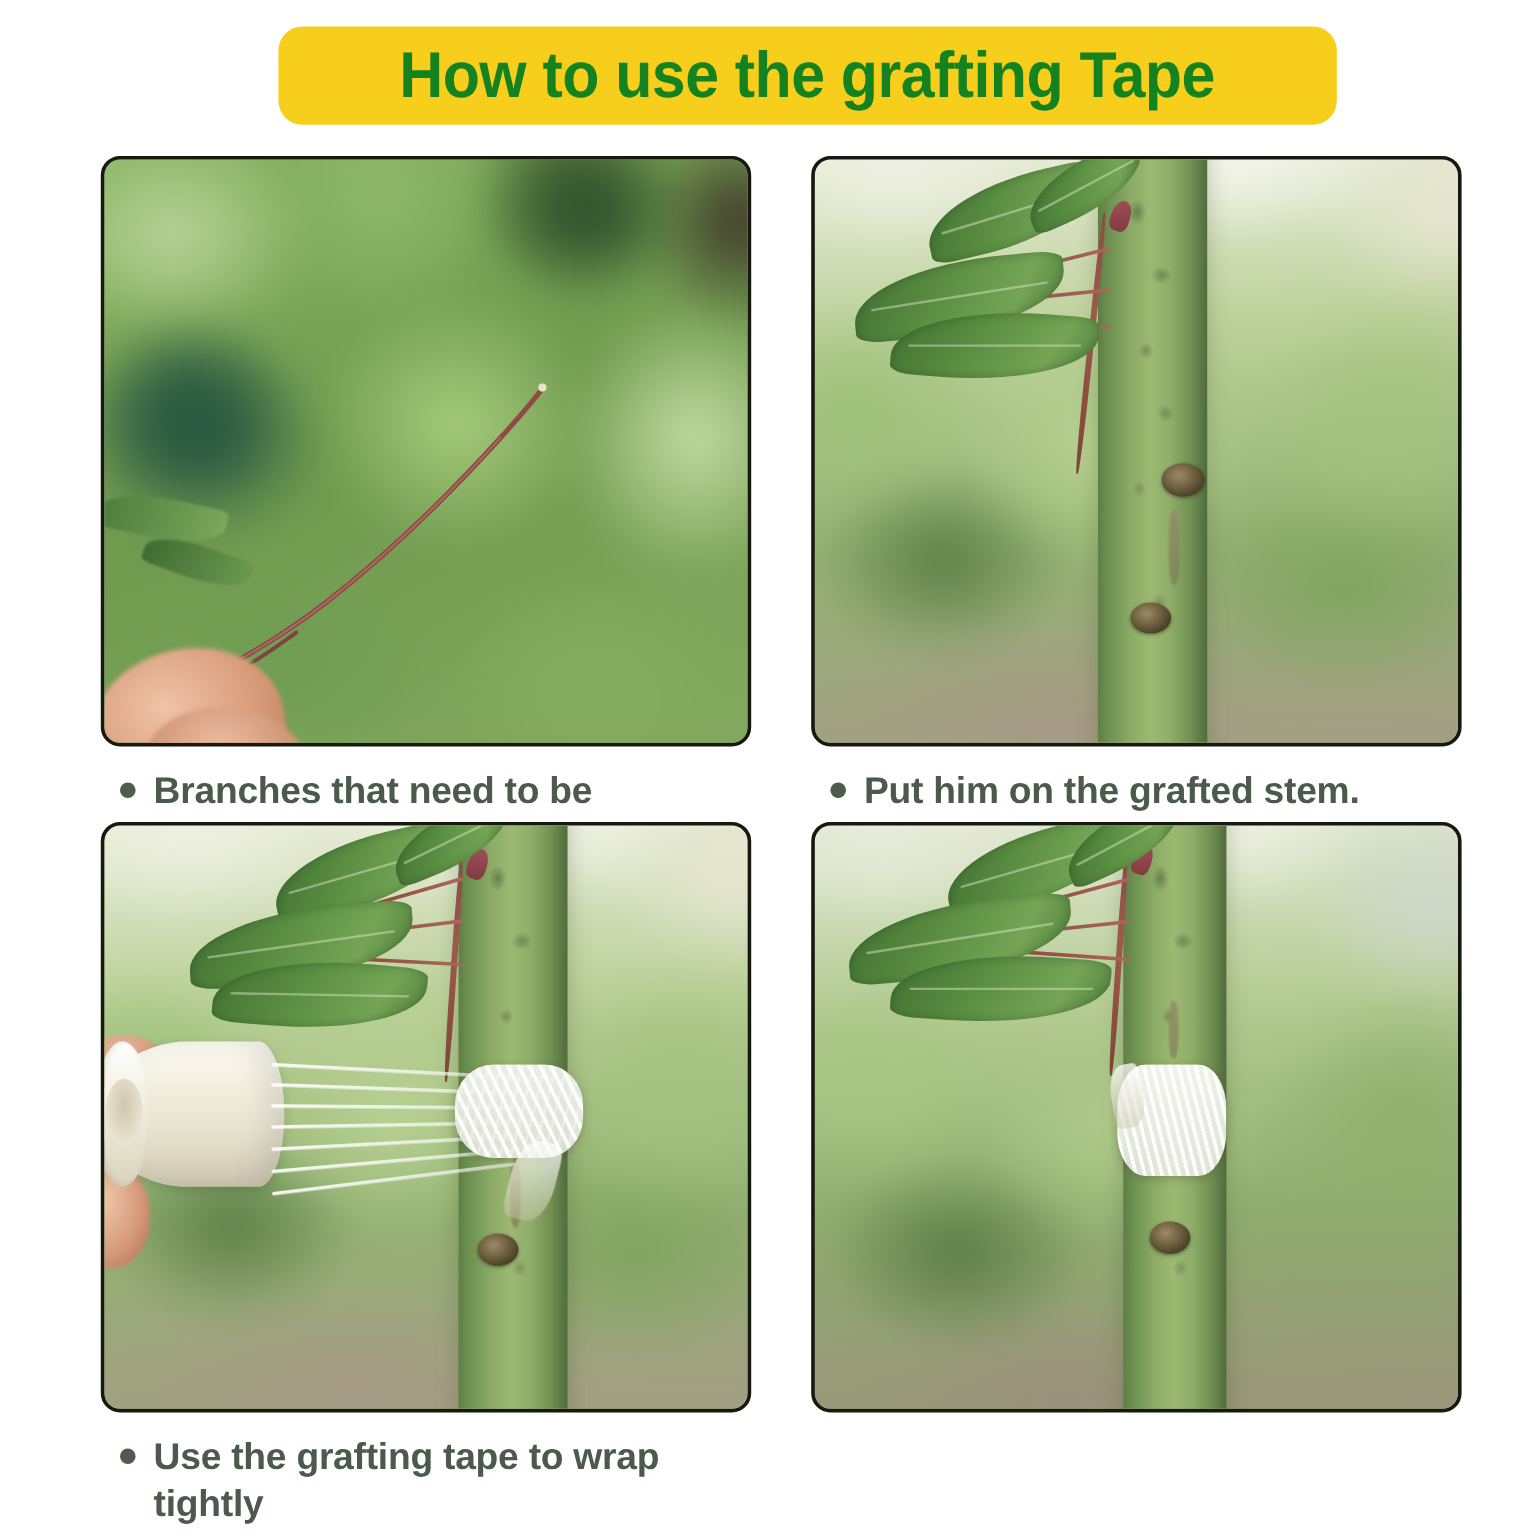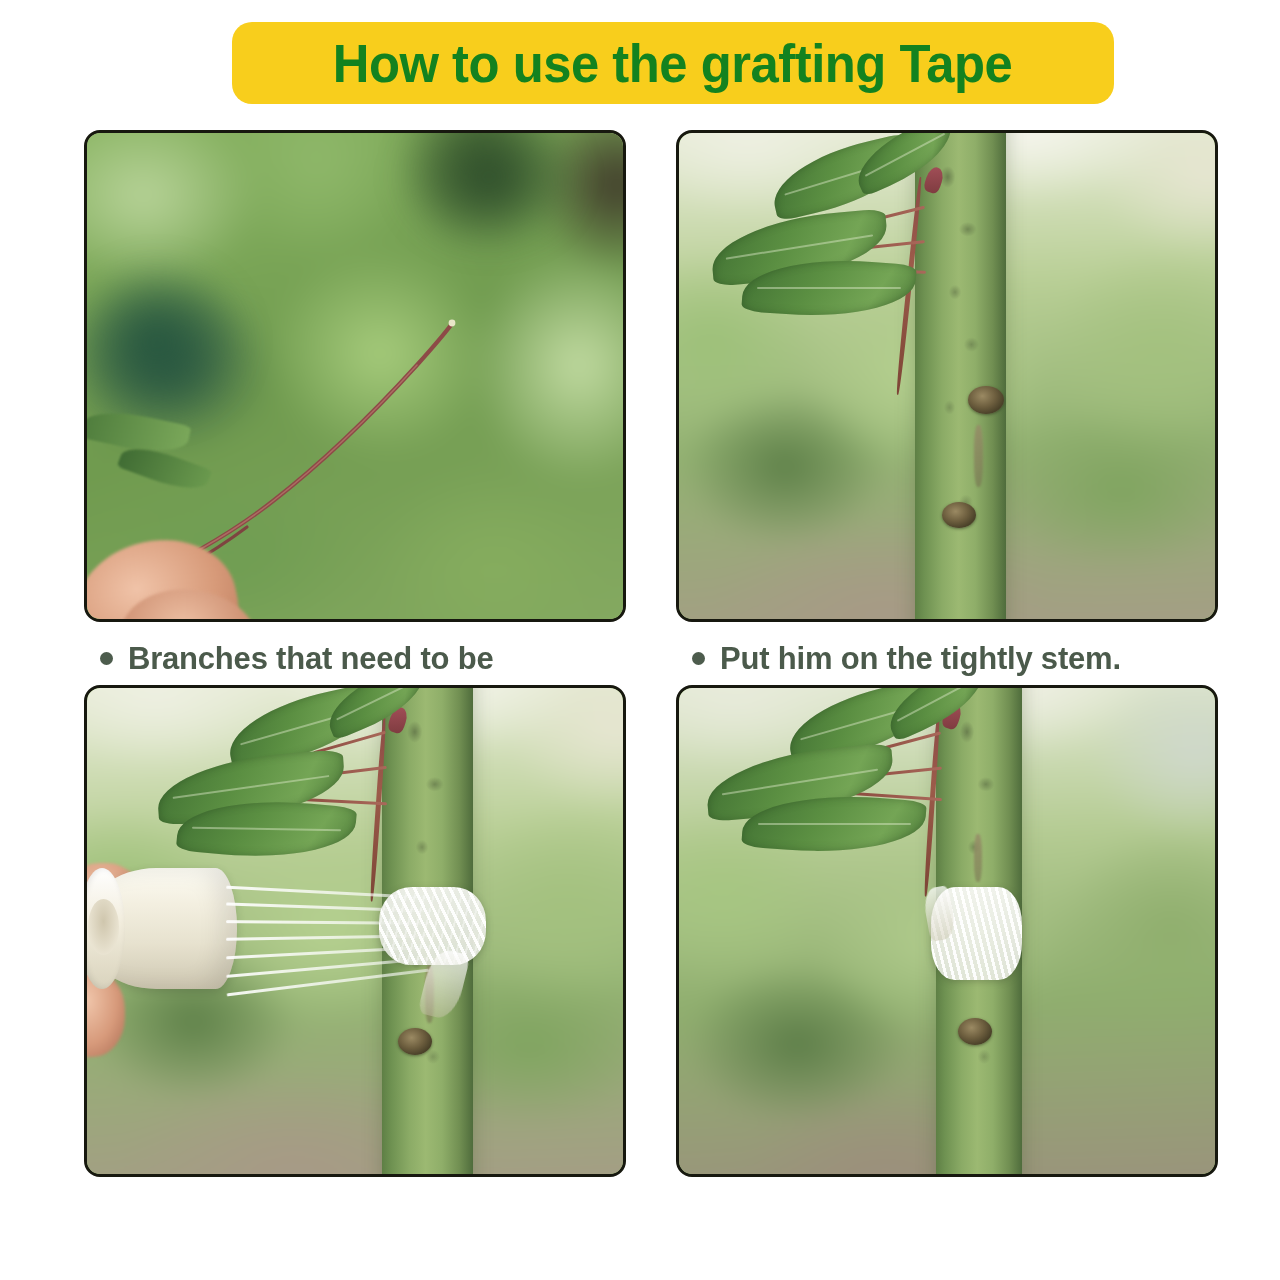--- a/index.html
+++ b/index.html
@@ -314,21 +314,21 @@
           <div class="leaf" style="left:12%; top:26%; width:32%; height:12%; transform:rotate(4deg);">
             <div class="vein"></div>
             </div>
           <div class="leaf" style="left:32%; top:0%;  width:20%; height:9%;  transform:rotate(-24deg);">
             <div class="vein"></div>
             </div>
         </div>
       </div>
       <div class="caption">
         <div class="bullet"></div>
-        <div class="caption-text">Put him on the tightly stem.</div>
+        <div class="caption-text">Put him on the grafted stem.</div>
       </div>
     </div>
 
     <div class="step s3">
       <div class="photo">
         <div class="inner">
           <div class="garden-bg"></div>
 
           <div class="trunk" style="left:55%; width:17%;"></div>
           <div class="knot" style="left:58%; top:70%; width:34px; height:27px;"></div>
@@ -367,20 +367,24 @@
             <div class="strand" style="left:0;  top:50%; width:100%; transform:rotate(-1deg);"></div>
             <div class="strand" style="left:0;  top:64%; width:100%; transform:rotate(-3deg);"></div>
             <div class="strand" style="left:0;  top:78%; width:100%; transform:rotate(-5deg);"></div>
             <div class="strand" style="left:0;  top:92%; width:100%; transform:rotate(-7deg);"></div>
           </div>
 
           <div class="wrap messy" style="left:54.5%; top:41%; width:20%; height:16%;"></div>
           <div class="tape-tail" style="left:63%; top:54%; width:7%; height:14%; transform:rotate(14deg);"></div>
         </div>
       </div>
+      <div class="caption">
+        <div class="bullet"></div>
+        <div class="caption-text">Use the grafting tape to wrap tightly</div>
+      </div>
     </div>
 
     <div class="step s4">
       <div class="photo">
         <div class="inner">
           <div class="garden-bg dim"></div>
 
           <div class="trunk" style="left:48%; width:16%;"></div>
           <div class="knot" style="left:52%; top:68%; width:34px; height:27px;"></div>
           <div class="scar" style="left:55%; top:30%; width:8px; height:48px;"></div>

